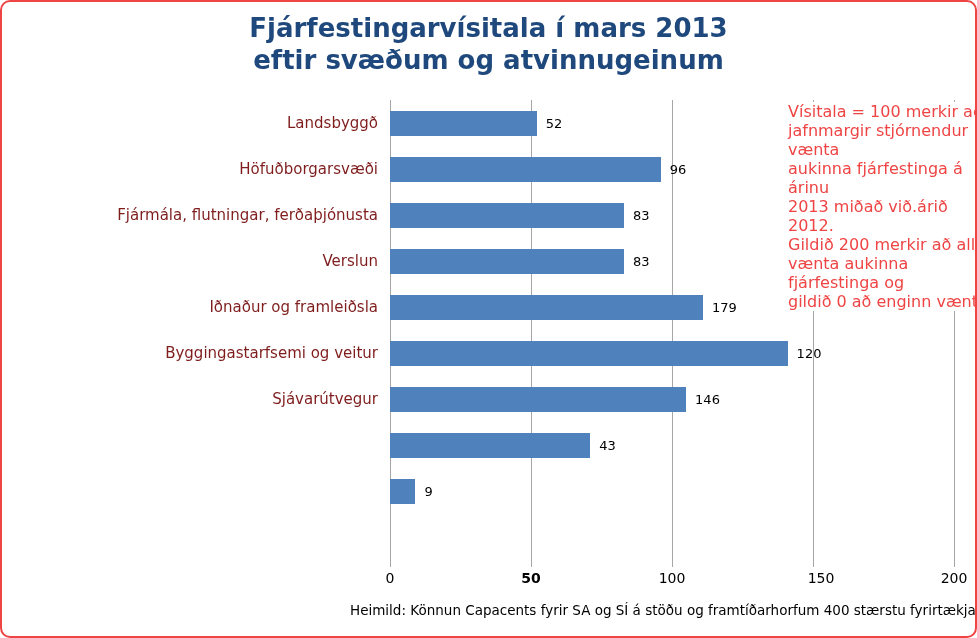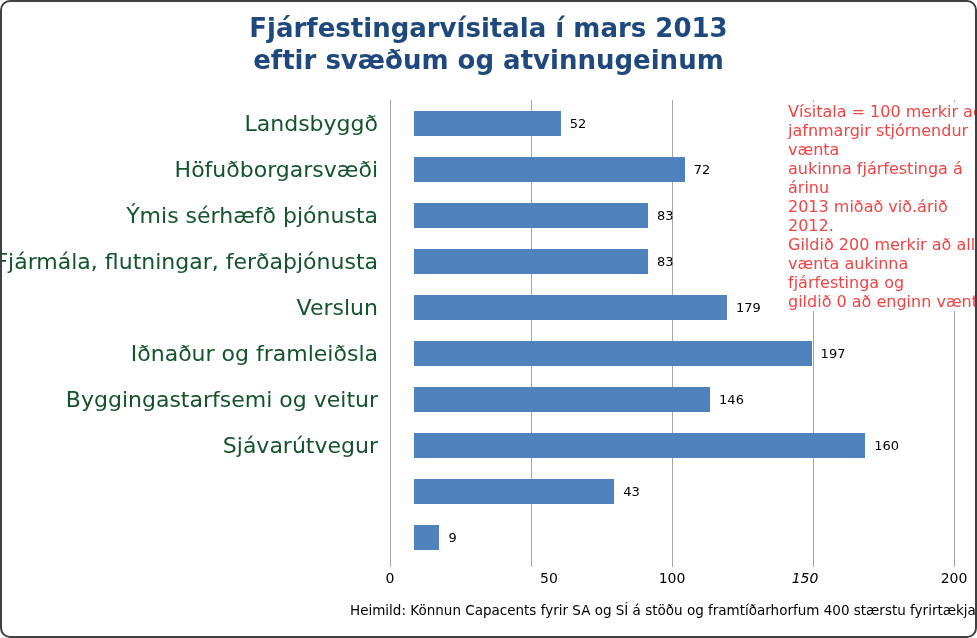--- a/index.html
+++ b/index.html
@@ -5,21 +5,21 @@
   html, body {
     margin: 0;
     padding: 0;
     background: #ffffff;
     font-family: "DejaVu Sans", "Liberation Sans", sans-serif;
   }
   .chart-frame {
     position: relative;
     width: 973px;
     height: 634px;
-    border: 2px solid #404040;
+    border: 2px solid #ef4444;
     border-radius: 10px;
     background: #ffffff;
     overflow: hidden;
   }
   .chart-title {
     position: absolute;
     top: 10px;
     left: 0;
     width: 100%;
     text-align: center;
@@ -35,22 +35,22 @@
     left: 0;
     top: 98px;
     width: 376px;
     height: 460px;
   }
   .category-label {
     height: 46px;
     display: flex;
     align-items: center;
     justify-content: flex-end;
-    font-size: 22px;
-    color: #14532d;
+    font-size: 15px;
+    color: #7f1d1d;
     padding-right: 0;
     white-space: nowrap;
     margin-left: 14px;
   }
   .plot-area {
     position: absolute;
     left: 388px;
     top: 98px;
     width: 564px;
     height: 460px;
@@ -63,21 +63,20 @@
     background: #A6A6A6;
     z-index: 1;
   }
   .bars {
     position: absolute;
     left: 0;
     top: 0;
     width: 100%;
     height: 100%;
     z-index: 2;
-    padding-left: 24px;
   }
   .bar-row {
     height: 46px;
     display: flex;
     align-items: center;
   }
   .bar {
     height: 25px;
     background: #4F81BD;
   }
@@ -130,21 +129,20 @@
 <body>
 
 <div class="chart-frame">
 
   <div class="chart-title">Fjárfestingarvísitala í mars 2013
 eftir svæðum og atvinnugeinum</div>
 
   <div class="category-labels">
       <div class="category-label">Landsbyggð</div>
       <div class="category-label">Höfuðborgarsvæði</div>
-      <div class="category-label">Ýmis sérhæfð þjónusta</div>
       <div class="category-label">Fjármála, flutningar, ferðaþjónusta</div>
       <div class="category-label">Verslun</div>
       <div class="category-label">Iðnaður og framleiðsla</div>
       <div class="category-label">Byggingastarfsemi og veitur</div>
       <div class="category-label">Sjávarútvegur</div>
     </div>
 
   <div class="plot-area">
     <div>
         <div class="gridline" style="left: 0px;"></div>
@@ -153,62 +151,58 @@
         <div class="gridline" style="left: 423px;"></div>
         <div class="gridline" style="left: 564px;"></div>
       </div>
     <div class="bars">
         <div class="bar-row">
           <div class="bar" style="width: 146.64px; background: rgb(79, 129, 189);"></div>
           <span class="value-label">52</span>
         </div>
         <div class="bar-row">
           <div class="bar" style="width: 270.72px; background: rgb(79, 129, 189);"></div>
-          <span class="value-label">72</span>
+          <span class="value-label">96</span>
         </div>
         <div class="bar-row">
           <div class="bar" style="width: 234.06px; background: rgb(79, 129, 189);"></div>
           <span class="value-label">83</span>
         </div>
         <div class="bar-row">
           <div class="bar" style="width: 234.06px; background: rgb(79, 129, 189);"></div>
           <span class="value-label">83</span>
         </div>
         <div class="bar-row">
           <div class="bar" style="width: 313.02px; background: rgb(79, 129, 189);"></div>
           <span class="value-label">179</span>
         </div>
         <div class="bar-row">
           <div class="bar" style="width: 397.62px; background: rgb(79, 129, 189);"></div>
-          <span class="value-label">197</span>
+          <span class="value-label">120</span>
         </div>
         <div class="bar-row">
           <div class="bar" style="width: 296.1px; background: rgb(79, 129, 189);"></div>
           <span class="value-label">146</span>
         </div>
         <div class="bar-row">
-          <div class="bar" style="width: 451.2px; background: rgb(79, 129, 189);"></div>
-          <span class="value-label">160</span>
-        </div>
-        <div class="bar-row">
           <div class="bar" style="width: 200.22px; background: rgb(79, 129, 189);"></div>
           <span class="value-label">43</span>
         </div>
         <div class="bar-row">
           <div class="bar" style="width: 25.38px; background: rgb(79, 129, 189);"></div>
           <span class="value-label">9</span>
         </div>
       </div>
   </div>
 
   <div class="x-axis-labels">
       <span class="tick-label" style="left: 0px;">0</span>
-      <span class="tick-label" style="left: 159px;">50</span>
+      <span class="tick-label" style="left: 141px; font-weight: bold;">50</span>
       <span class="tick-label" style="left: 282px;">100</span>
-      <span class="tick-label" style="left: 415px; font-style: italic;">150</span>
+      <span class="tick-label" style="left: 431px;">150</span>
       <span class="tick-label" style="left: 564px;">200</span>
     </div>
 
   <div class="annotation-box">Vísitala = 100  merkir að
 jafnmargir stjórnendur vænta
 aukinna fjárfestinga á árinu
 2013  miðað við.árið 2012.
 Gildið 200 merkir að allir
 vænta aukinna fjárfestinga og
 gildið 0 að  enginn væntir</div>

